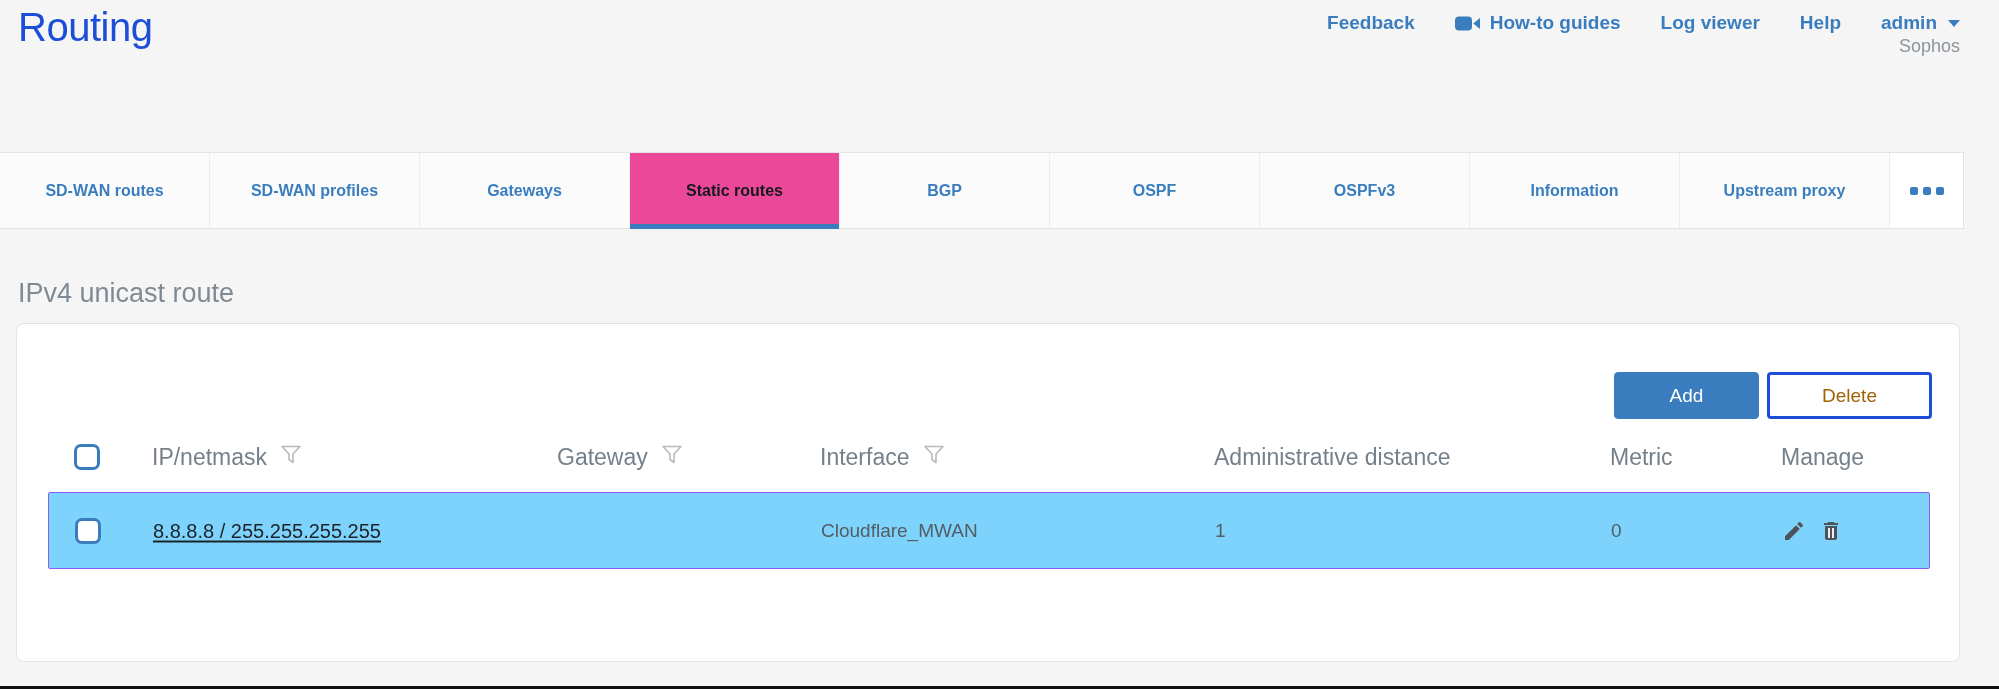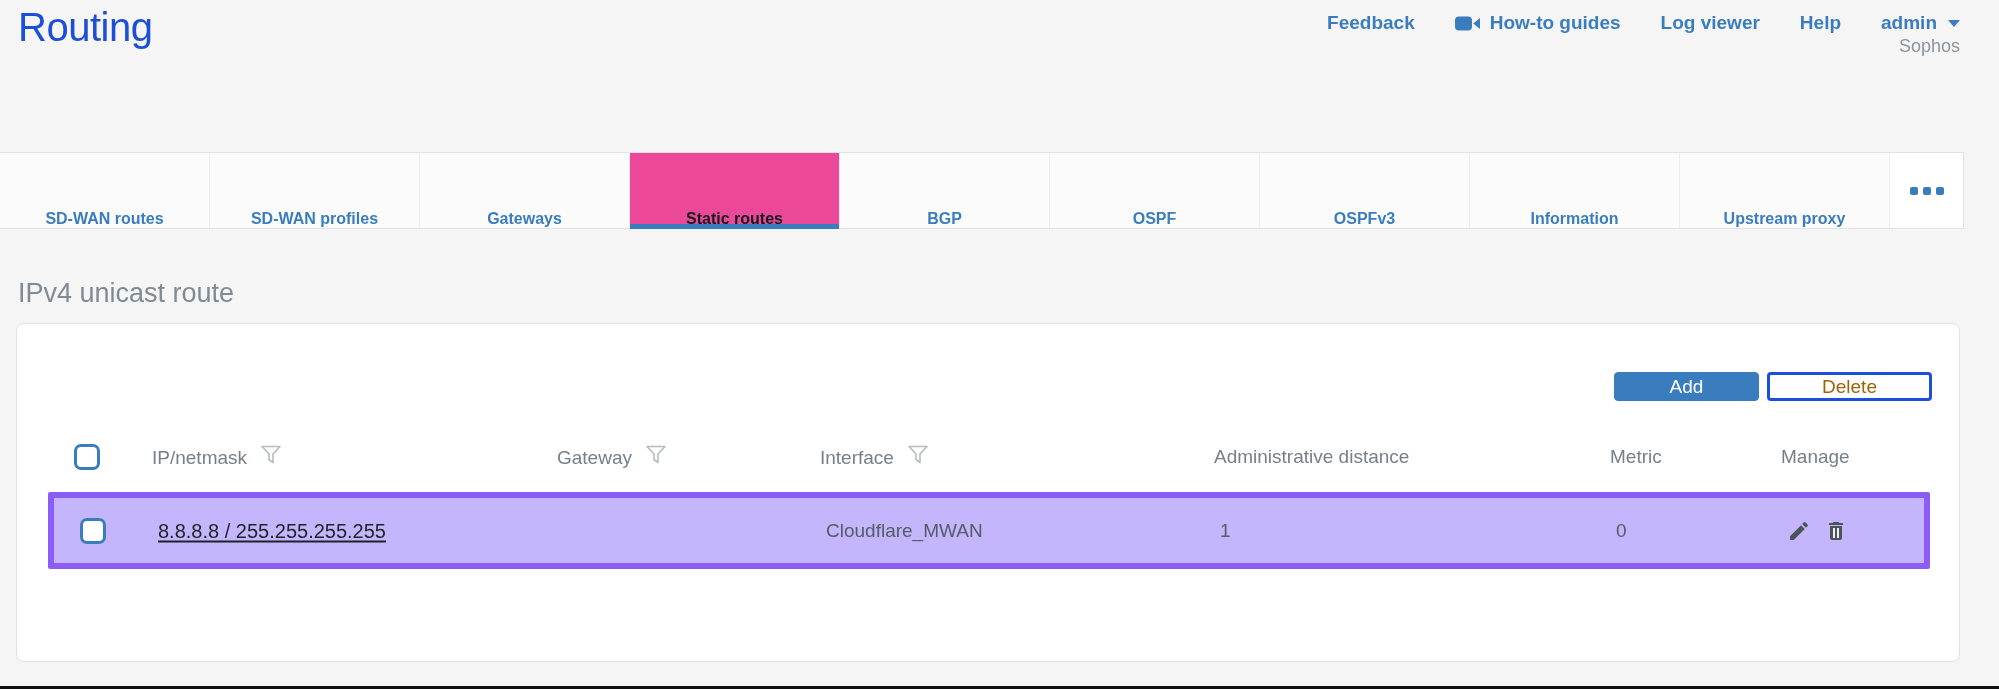--- a/index.html
+++ b/index.html
@@ -36,21 +36,21 @@
   }
 
   
   .tabstrip {
     position:absolute; left:0; top:152px; width:1964px; height:77px;
     background:#fbfbfb; border:1px solid #e3e3e3; border-left:none;
     display:flex;
   }
   .tab {
     width:210px; height:100%; position:relative; cursor:pointer;
-    display:flex; align-items:flex-end; justify-content:center;
+    display:flex; align-items:center; justify-content:center;
     font-size:16px; font-weight:700; color:#3a7dbf;
     border-right:1px solid #ededed; white-space:nowrap;
   }
   .tab.active { background:#ec4899; color:#15191d; }
   .tab.active::after {
     content:""; position:absolute; left:0; right:0; bottom:-1px; height:5px; background:#3a7dbf;
   }
   .tab-more {
     flex:1; height:100%; background:#fff; cursor:pointer;
     display:flex; align-items:center; justify-content:center; gap:5px;
@@ -62,47 +62,47 @@
     position:absolute; left:18px; top:278px;
     font-size:27px; font-weight:400; color:#7f8a94;
   }
 
   
   .card {
     position:absolute; left:16px; top:323px; width:1944px; height:339px;
     background:#fff; border:1px solid #e2e2e2; border-radius:8px;
   }
   .btn {
-    position:absolute; top:48px; height:29px;
+    position:absolute; top:48px; height:47px;
     font-size:19px; font-family:inherit; border-radius:4px; cursor:pointer;
     display:flex; align-items:center; justify-content:center;
   }
   .btn-add   { left:1597px; width:145px; background:#3a7dbf; color:#fff; border:1px solid #3a7dbf; }
   .btn-delete{ left:1750px; width:165px; background:#fff; color:#a16207; border:3px solid #1d4ed8; }
 
   
   .thead, .trow { position:absolute; left:31px; width:1882px; }
   .thead { top:104px; height:58px; }
   .trow  {
     top:168px; height:77px;
-    background:#c4b5fd; border:6px solid #8b5cf6; border-radius:2px;
+    background:#7dd3fc; border:1px solid #8b5cf6; border-radius:2px;
   }
   .cell {
     position:absolute; top:50%; transform:translateY(-50%);
     display:flex; align-items:center; white-space:nowrap;
   }
   .col-check  { left:26px; }
   .col-ip     { left:104px; }
   .col-gw     { left:509px; }
   .col-if     { left:772px;text-align:center; }
   .col-ad     { left:1166px; }
   .col-metric { left:1562px; }
   .col-manage { left:1733px; }
 
-  .th { color:#75808a; font-size:19px; font-weight:400; gap:13px; }
+  .th { color:#75808a; font-size:23px; font-weight:400; gap:13px; }
   .funnel { display:inline-block; cursor:pointer; }
 
   .checkbox {
     width:26px; height:26px; background:#fff; cursor:pointer;
     border:3px solid #3a7dbf; border-radius:7px;
   }
   .route-link {
     font-size:20px; font-weight:500; color:#1d2329; cursor:pointer;
     text-decoration:underline; text-underline-offset:3px;
   }

